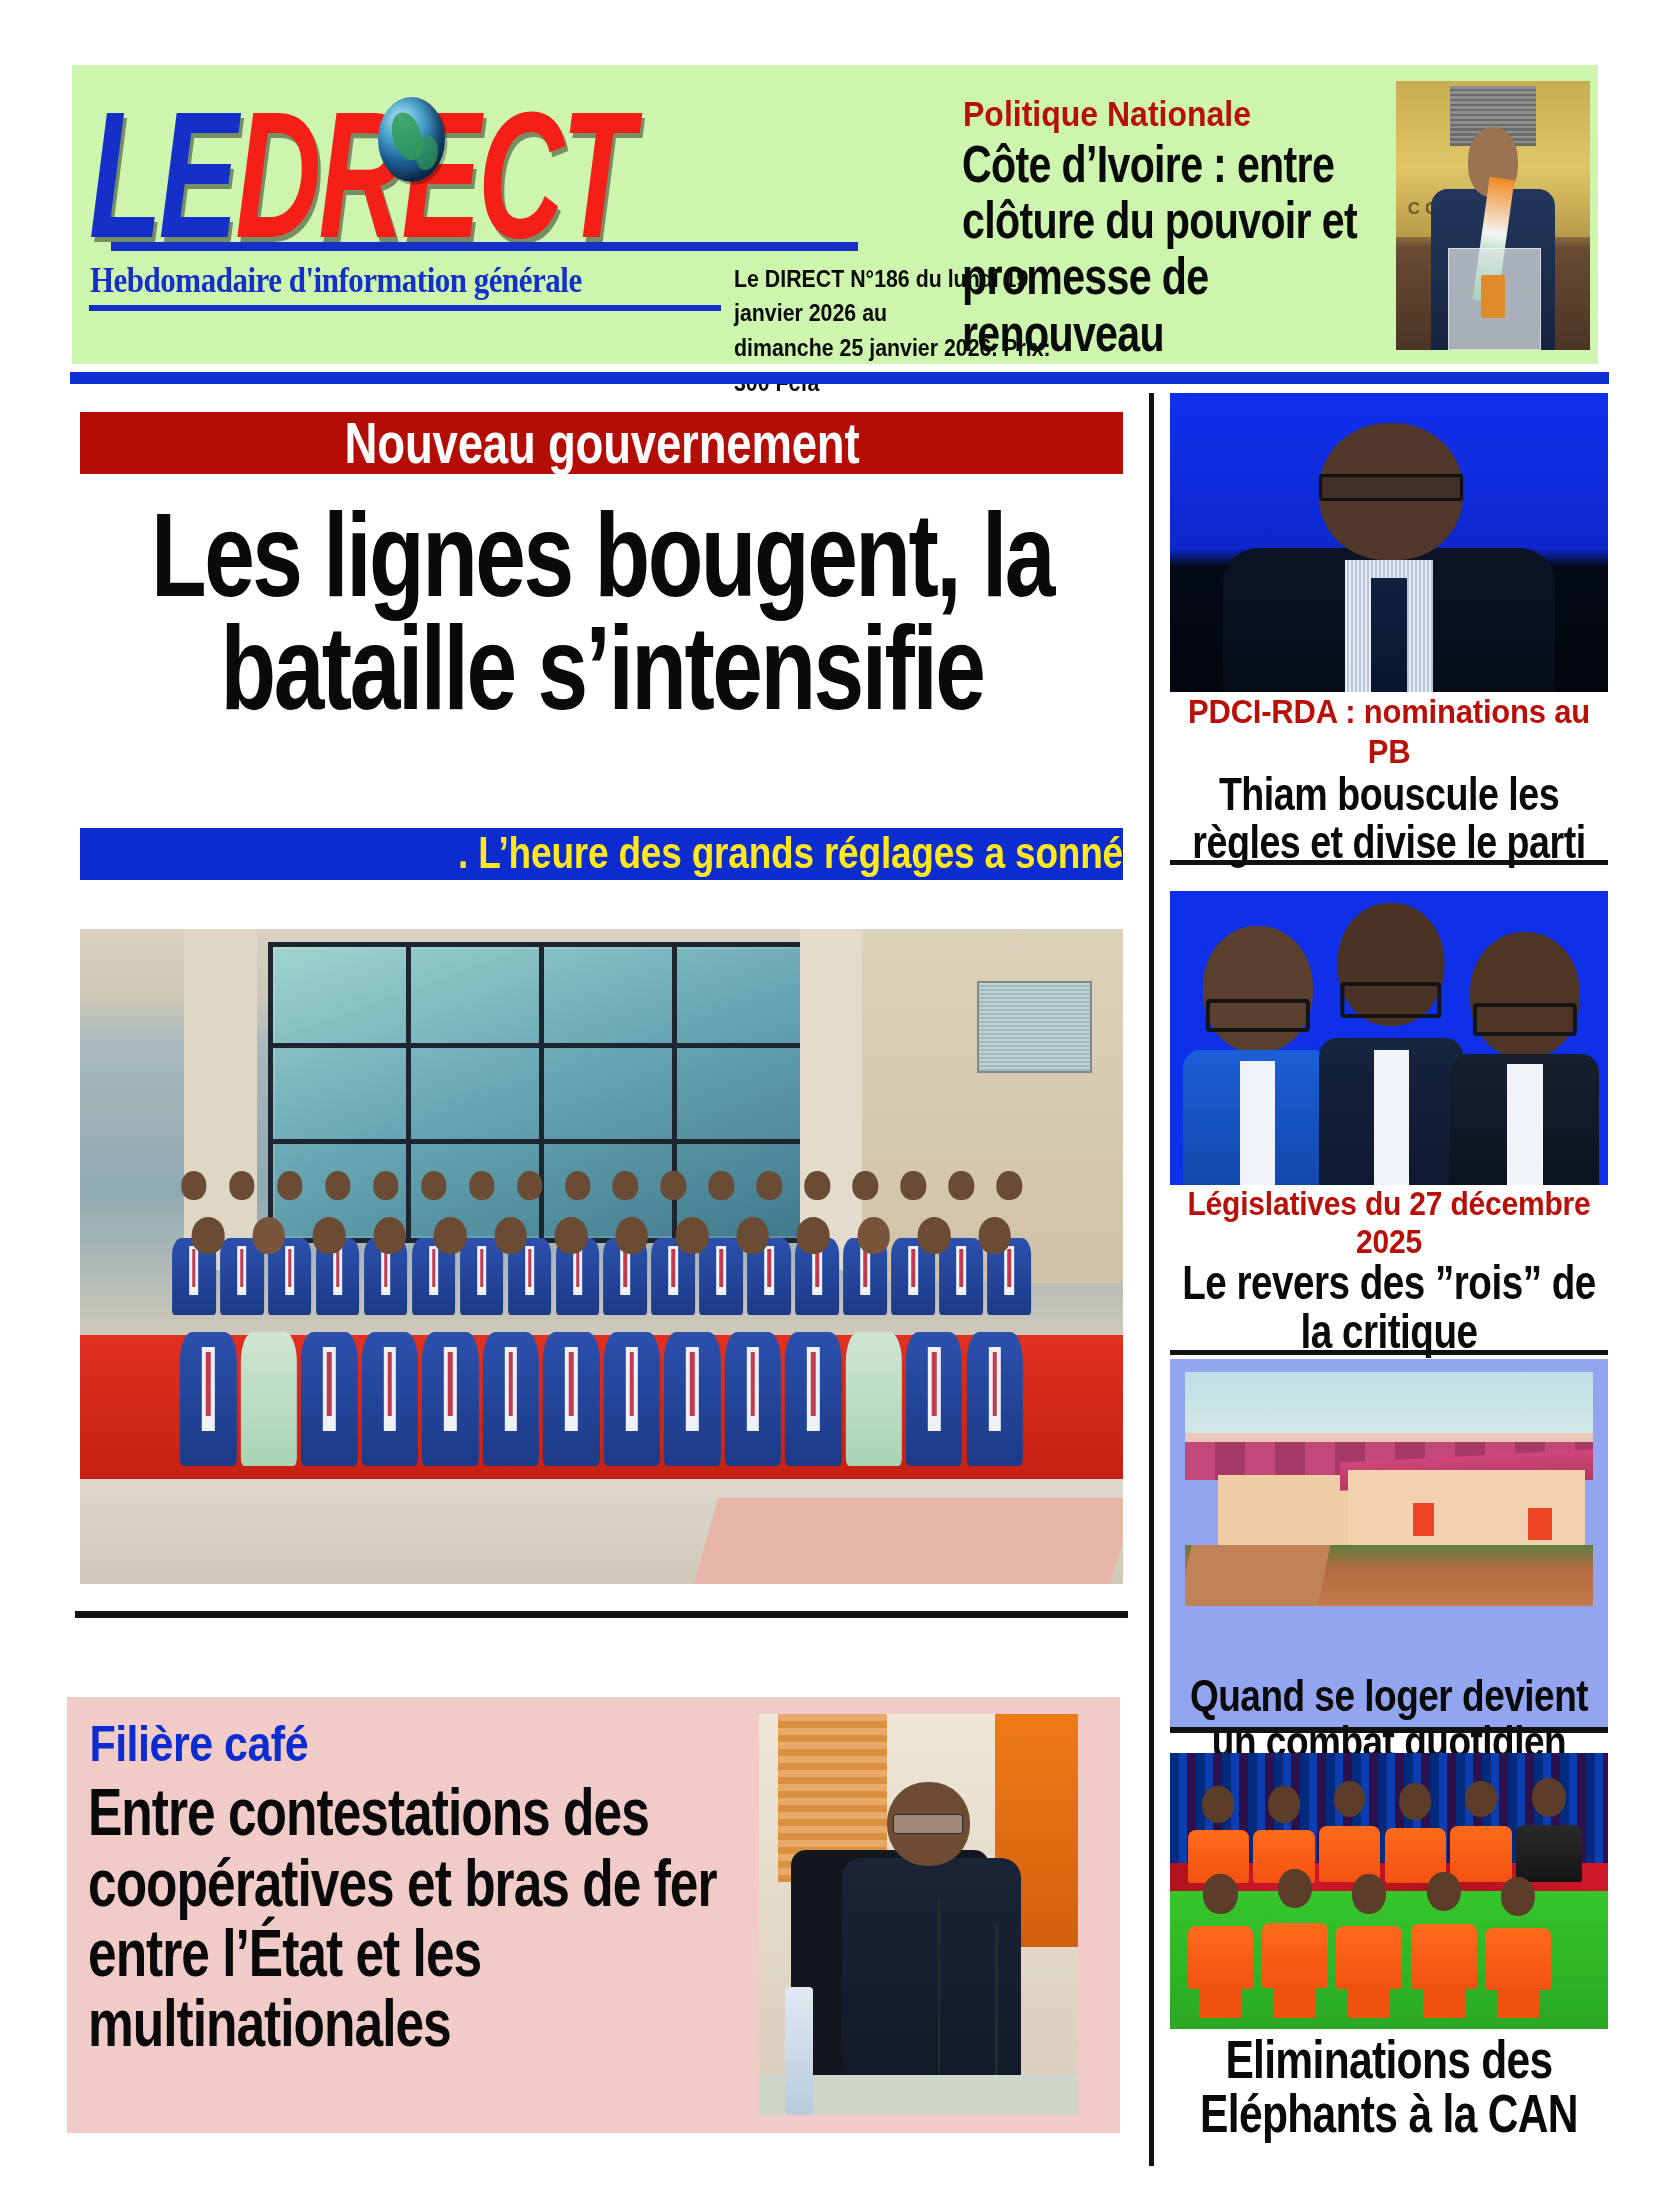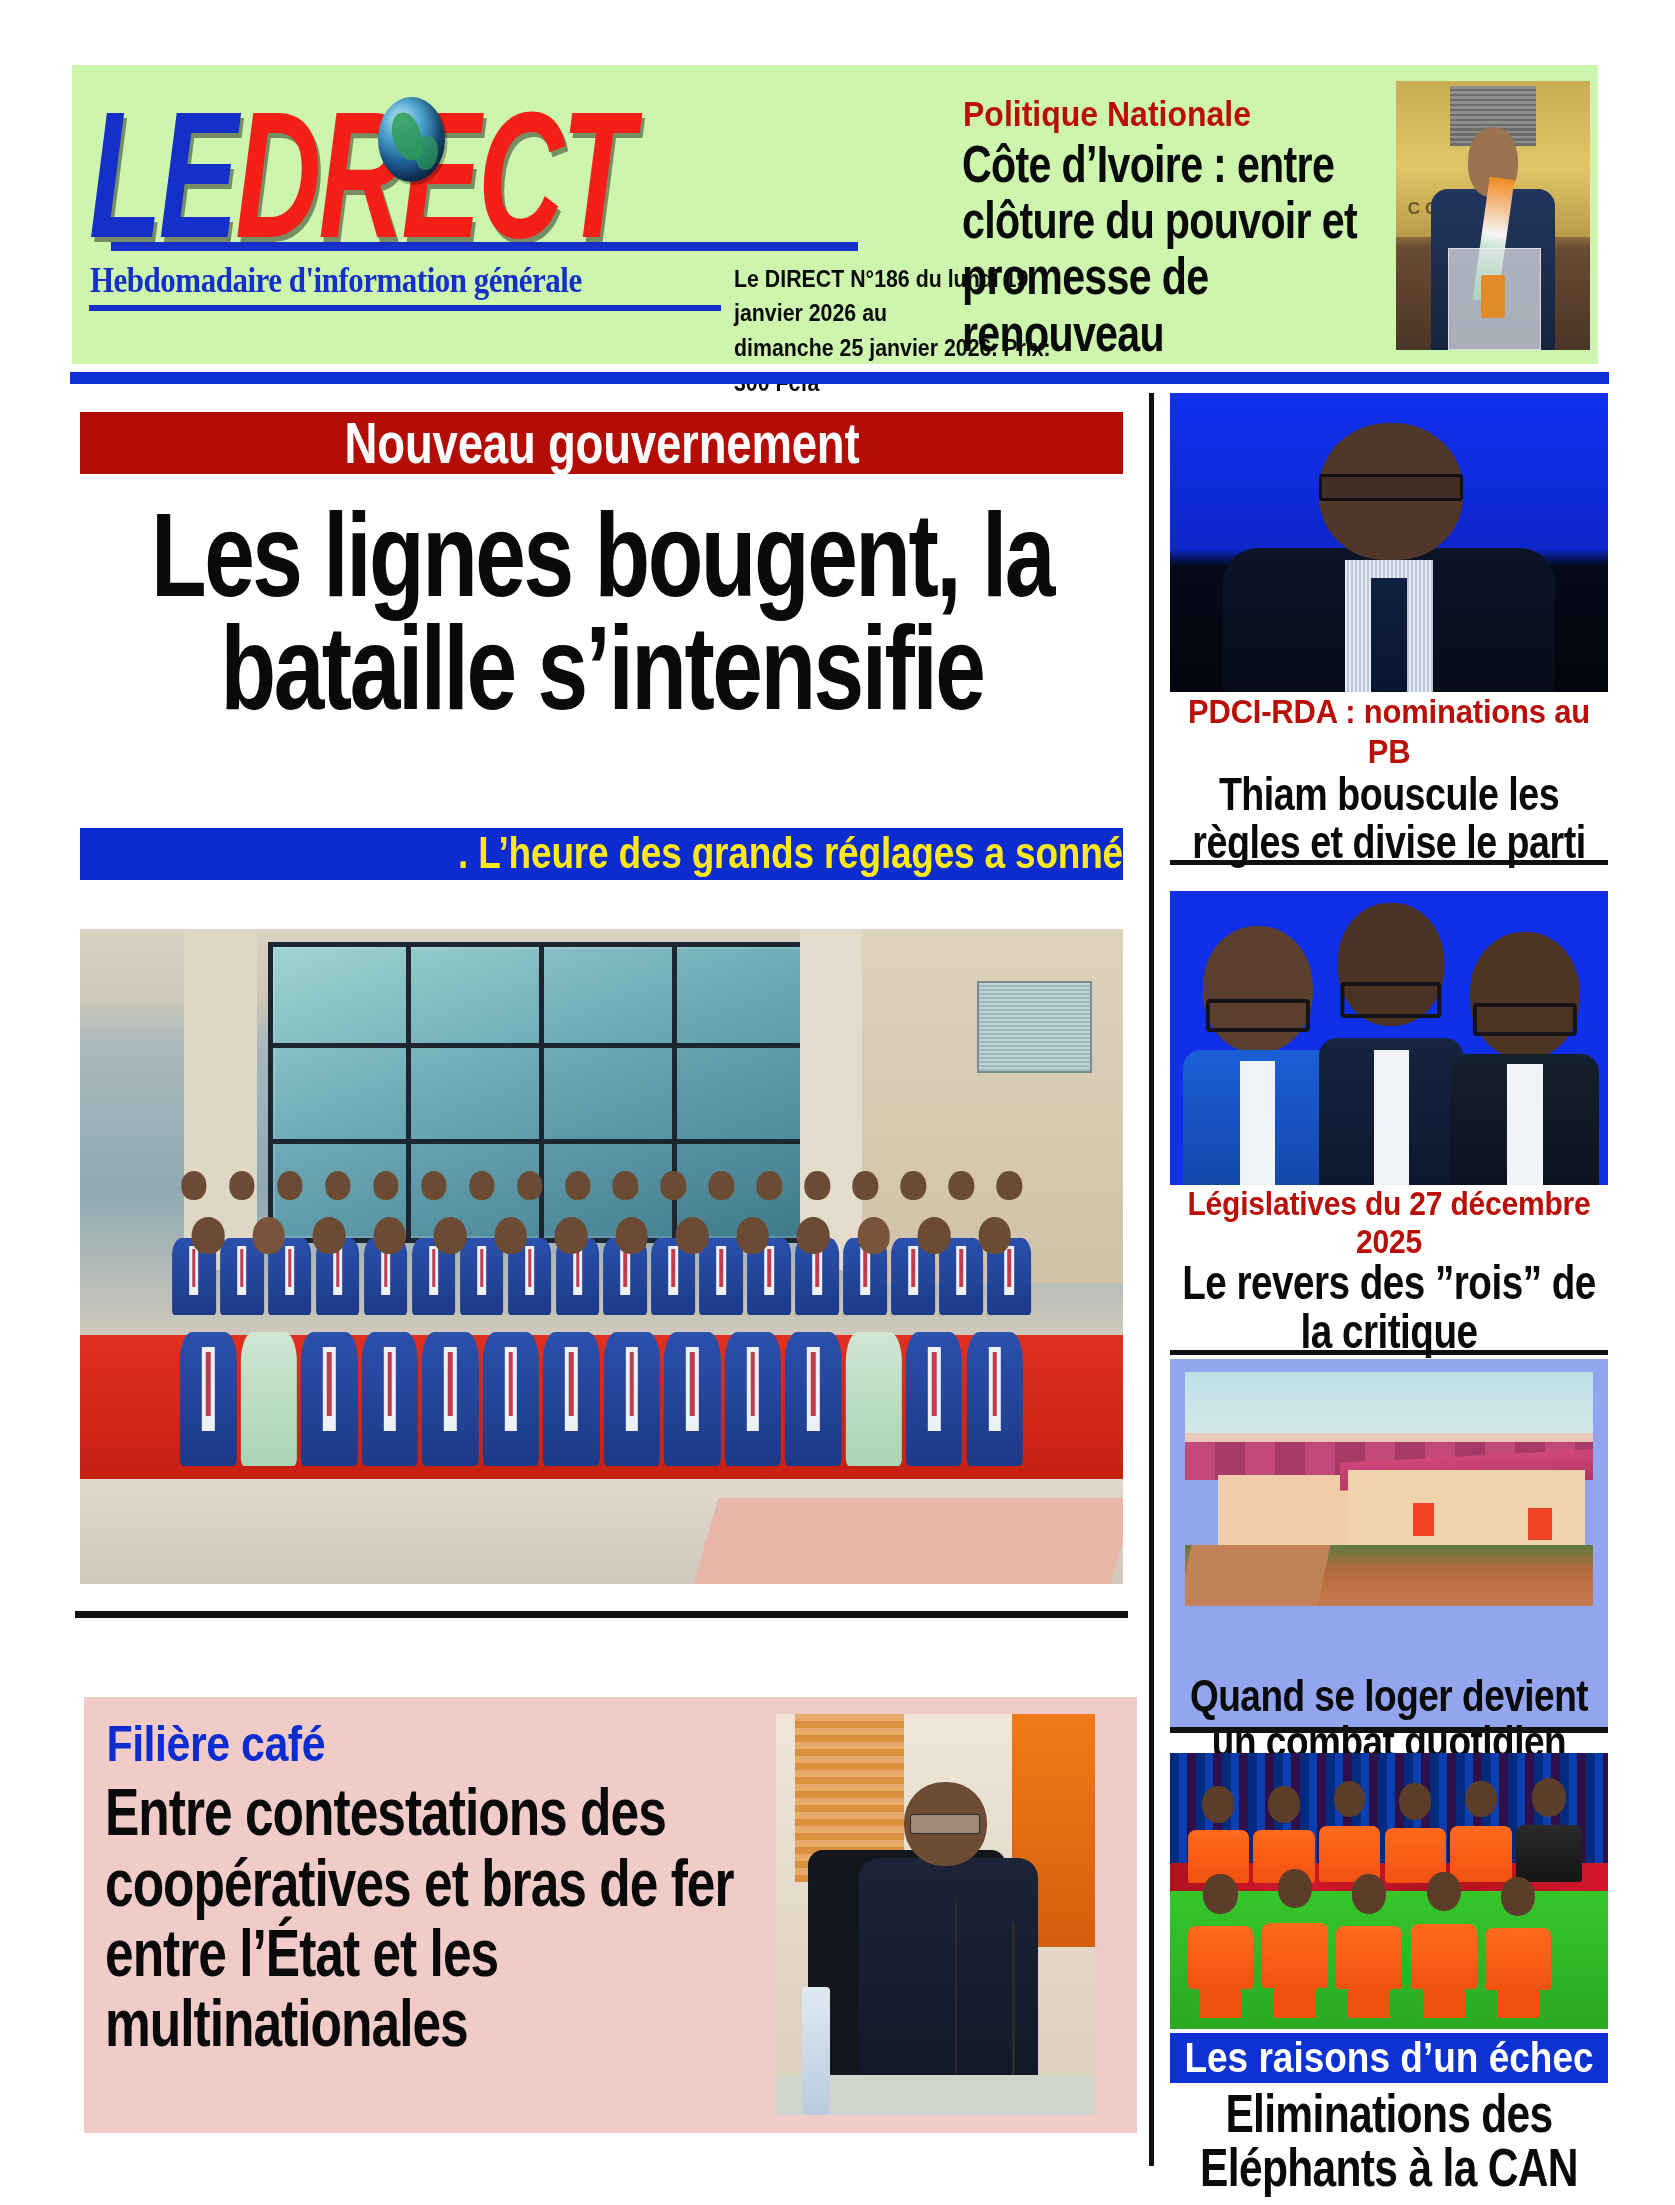--- a/index.html
+++ b/index.html
@@ -179,21 +179,21 @@
   .gp-p.lady .b{ background:linear-gradient(180deg,#cfe6d2,#a9d4b6); }
   .gp-p.lady .h{ background:#7a543a; }
 
   .mid-divider{
     position:absolute; left:75px; top:1611px; width:1053px; height:7px;
     background:#111111;
   }
 
   
   .cafe-box{
-    position:absolute; left:84px; top:1697px; width:1053px; height:436px;
+    position:absolute; left:67px; top:1697px; width:1053px; height:436px;
     background:#F0CBC8;
   }
   .cafe-kicker{
     position:absolute; left:22.4px; top:19px;
     font-weight:bold; font-size:43px; color:#0D2CCF;
     transform:scaleY(1.16); transform-origin:left top; letter-spacing:-0.5px;
   }
   .cafe-title{
     position:absolute; left:21px; top:80px; width:642px;
     font-weight:bold; font-size:52px; line-height:54px; color:#0a0a0a;
@@ -732,18 +732,15 @@
         <div class="h"></div>
         <div class="j"></div>
         <div class="l"></div>
       </div>
     <div class="fb-p" style="left:72%;top:45%;width:15%;height:51%;">
         <div class="h"></div>
         <div class="j"></div>
         <div class="l"></div>
       </div>
   </div>
-  <div class="r4-banner">
-    <span>Les raisons d’un échec</span>
-  </div>
   <div class="r4-title">Eliminations des Eléphants à la CAN</div>
 </div>
 
 
 </body></html>

